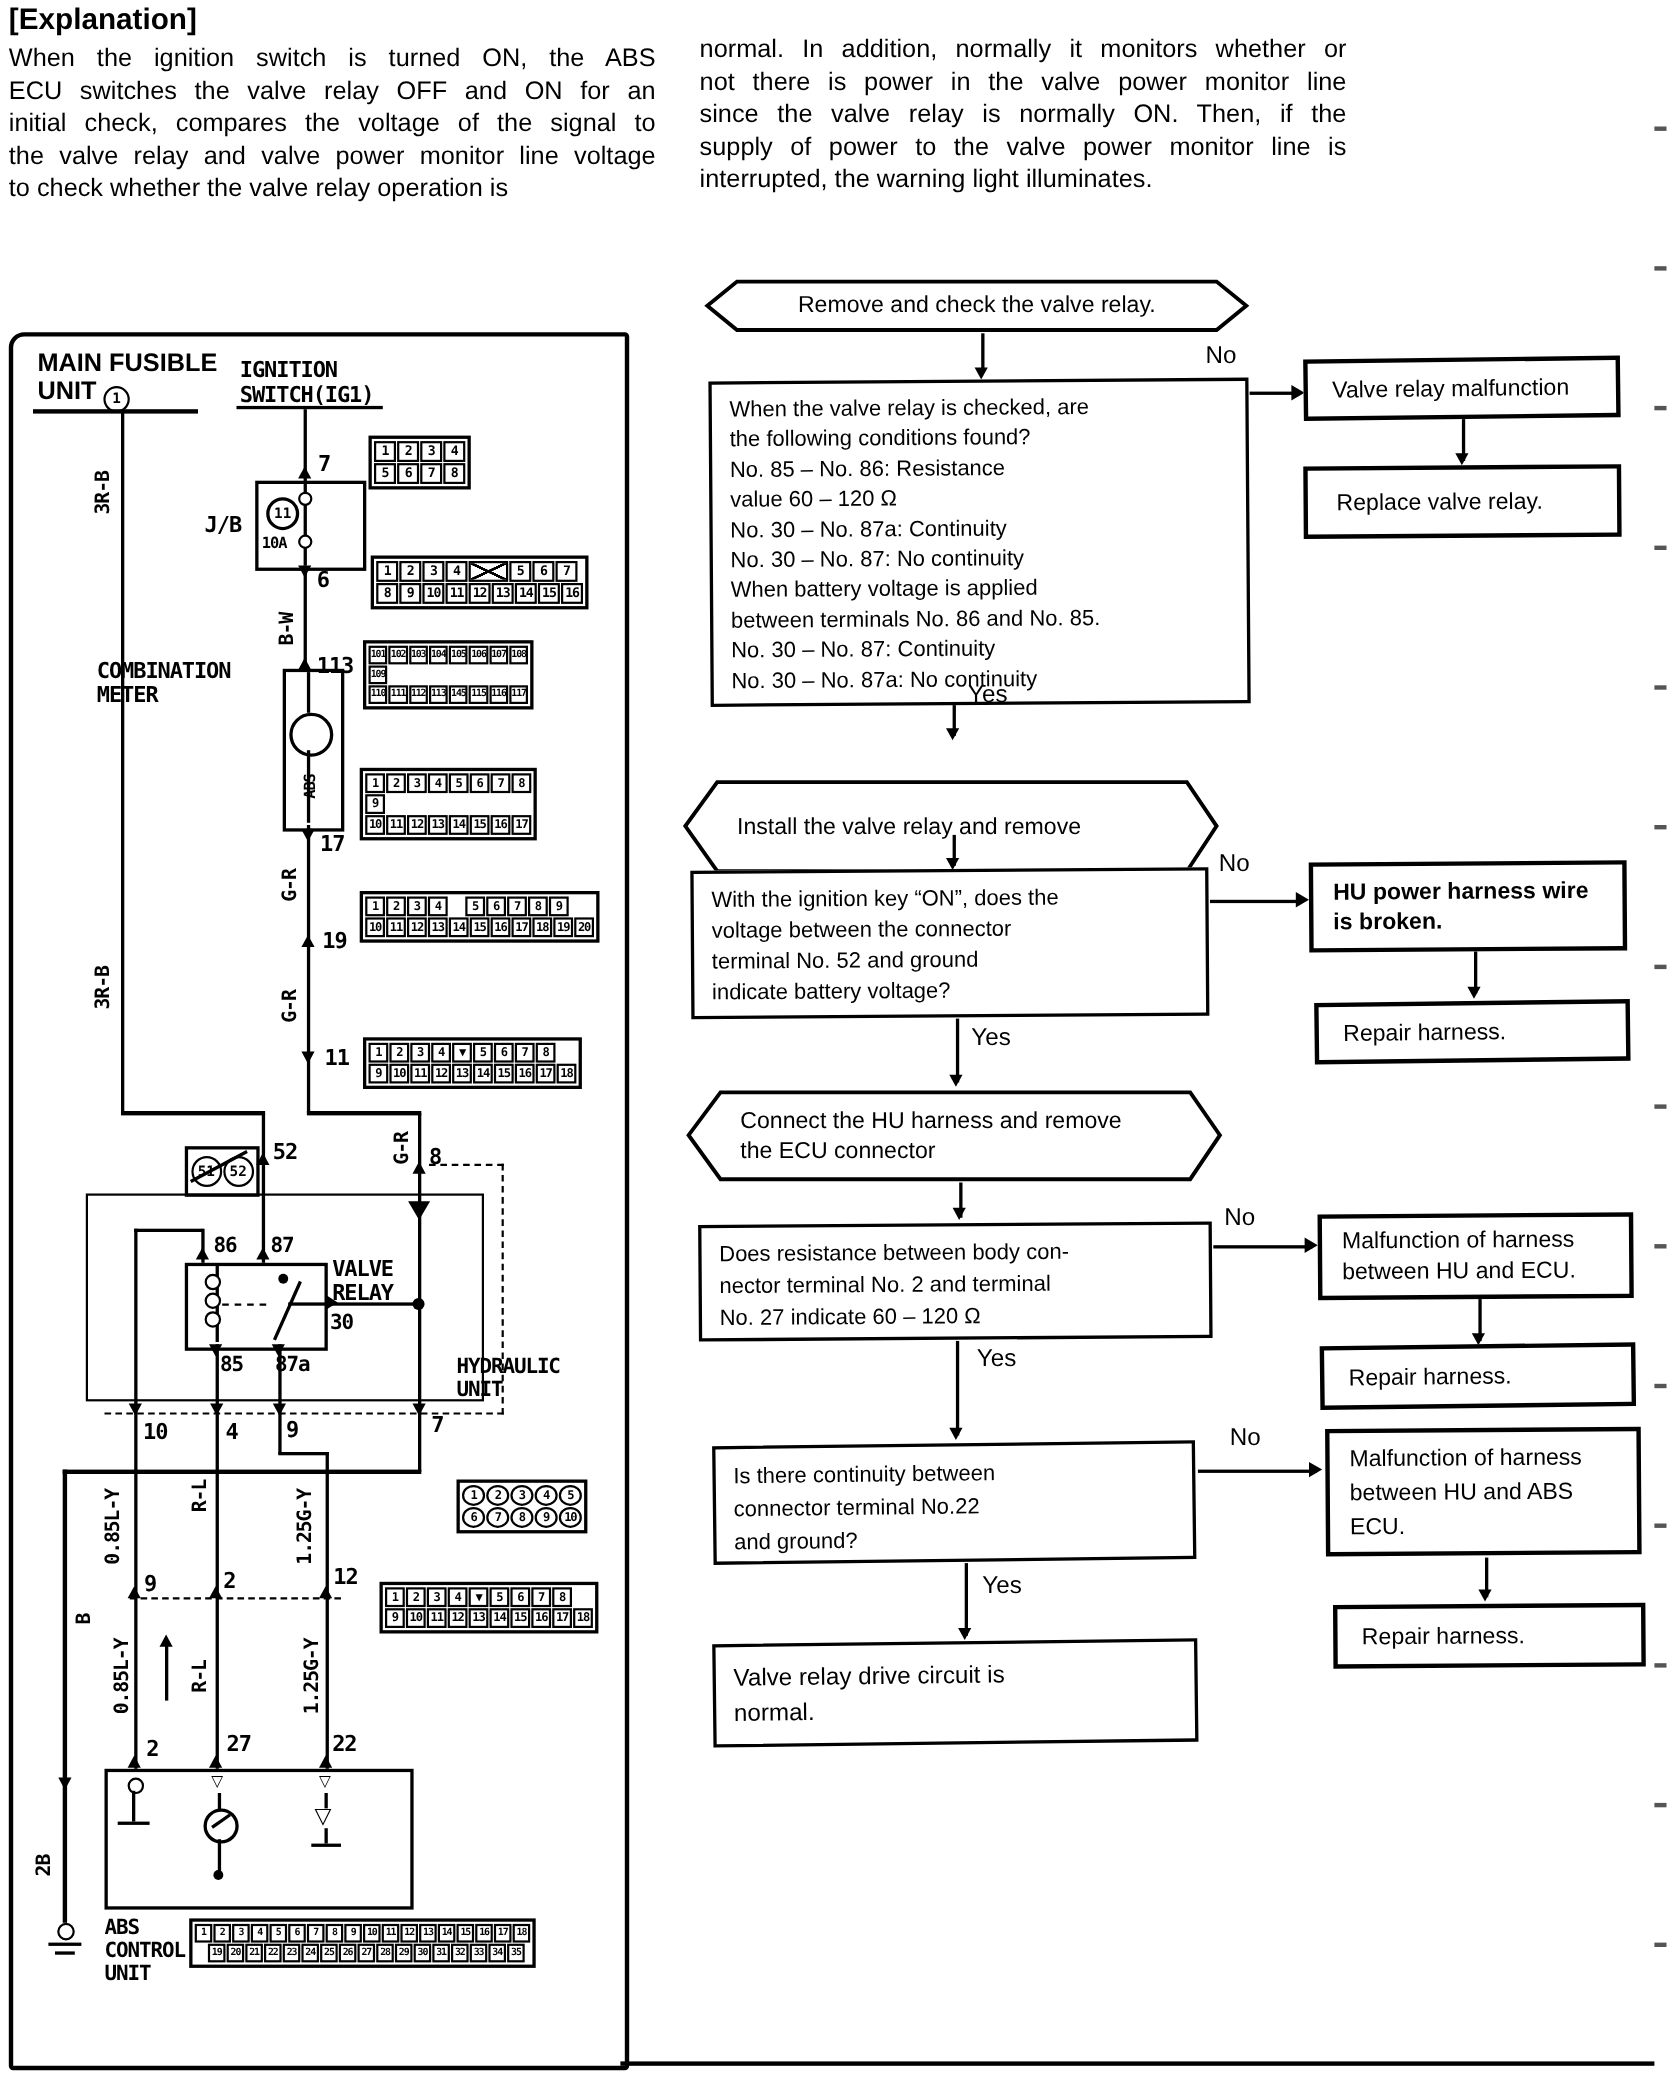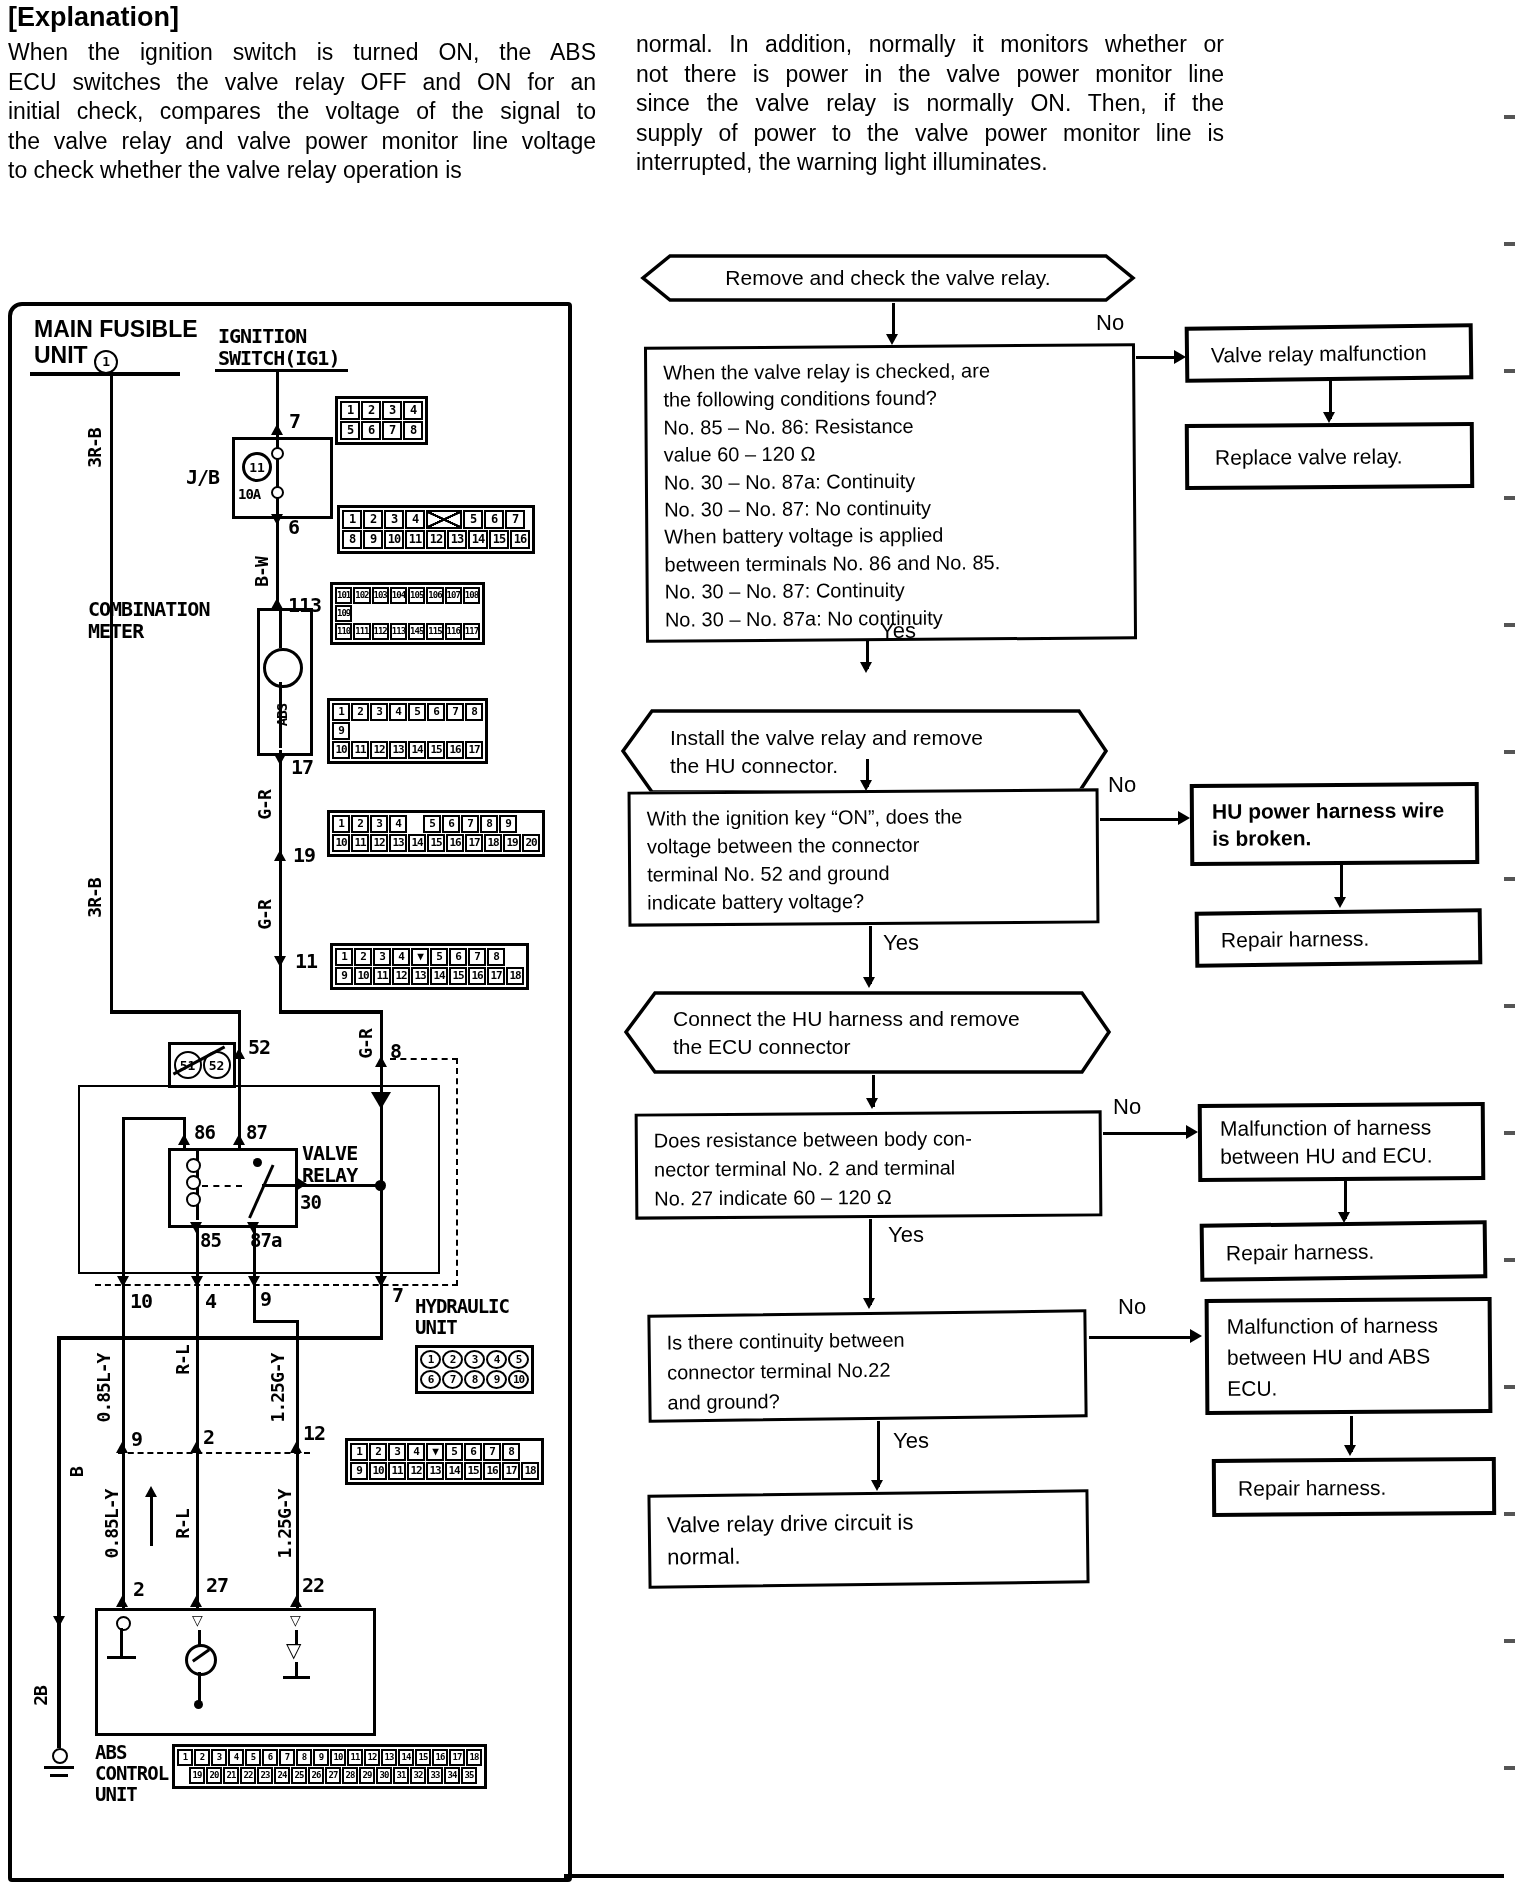--- a/index.html
+++ b/index.html
@@ -113,21 +113,20 @@
   <div class="yn" style="left:880px;top:618px">Yes</div>
   <i class="wv" style="left:866px;top:641px;height:28px"></i>
   <i class="ad" style="left:860px;top:662px"></i>
 
   <div class="hex" style="left:620px;top:708px;width:489px;height:87px">
     <svg width="489" height="87">
         <polygon points="32,3 459,3 486,43 459,84 32,84 3,43" fill="#fff" stroke="#000" stroke-width="3.5"></polygon>
       </svg>
     <div class="txt">
       <div>Install the valve relay and remove</div>
-      <div>the HU connector.</div>
     </div>
   </div>
   <i class="wv" style="left:866px;top:759px;height:28px"></i>
   <i class="ad" style="left:860px;top:780px"></i>
 
   <div class="fbox tilt-a" style="left:628px;top:790px;width:471px;height:135px;line-height:28px">
     <div>With the ignition key “ON”, does the</div>
     <div>voltage between the connector</div>
     <div>terminal No. 52 and ground</div>
     <div>indicate battery voltage?</div>
@@ -384,21 +383,21 @@
   <b class="tric" style="left:286px;top:1638px;font-size:20px">▽</b>
   <i class="wv" style="left:295px;top:1662px;height:14px"></i>
   <i class="wh" style="left:283px;top:1676px;width:27px"></i>
 
   <div class="mt2" style="position:absolute;left:95px;top:1742px">
     <span>ABS</span><br>
     <span>CONTROL</span><br>
     <span>UNIT</span>
   </div>
 
-  <div class="mt2" style="position:absolute;left:415px;top:1296px">
+  <div class="mt2" style="position:absolute;left:415px;top:1232px">
     <span>HYDRAULIC</span><br>
     <span>UNIT</span>
   </div>
 
   <div class="conn" style="left:335px;top:396px">
     <div class="crow">
         <span class="cell">1</span>
         <span class="cell">2</span>
         <span class="cell">3</span>
         <span class="cell">4</span>

